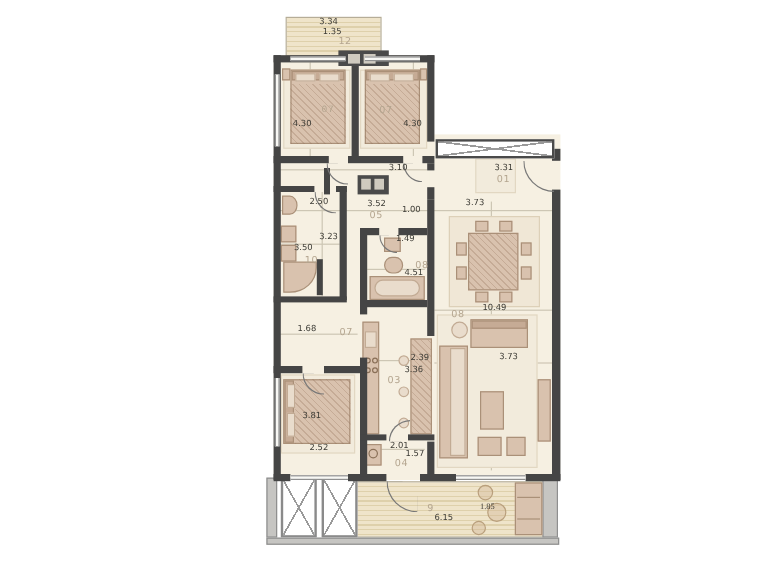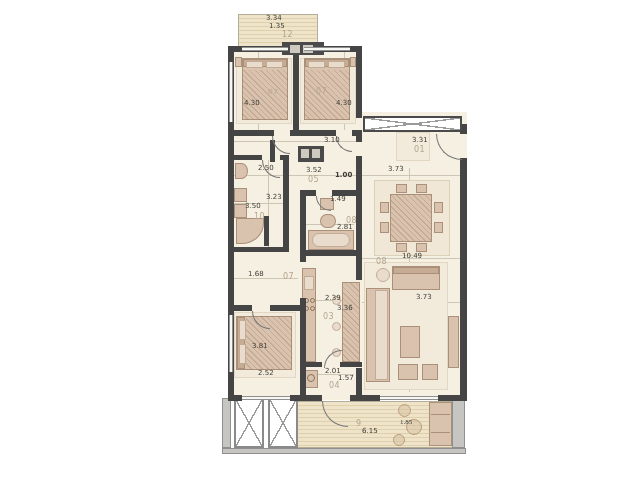--- a/index.html
+++ b/index.html
@@ -212,38 +212,38 @@
   <span class="abs dim" style="left:336px;top:100px;">4.30</span>
   <span class="abs dim" style="left:258px;top:137px;margin-top:28px;">2.50</span>
   <span class="abs dim" style="left:324px;top:137px;">3.10</span>
 
   <span class="abs dim" style="left:412px;top:137px;">3.31</span>
   <span class="abs rnum" style="left:414px;top:146px;">01</span>
   <span class="abs dim" style="left:388px;top:166px;">3.73</span>
 
   <span class="abs dim" style="left:306px;top:167px;">3.52</span>
   <span class="abs rnum" style="left:308px;top:176px;">05</span>
-  <span class="abs dim" style="left:335px;top:172px;font-weight:bold;">1.00</span>
+  <span class="abs dim" style="left:335px;top:172px;">1.00</span>
 
   <span class="abs dim" style="left:266px;top:194px;">3.23</span>
   <span class="abs dim" style="left:245px;top:203px;">3.50</span>
   <span class="abs rnum" style="left:254px;top:213px;">10</span>
 
   <span class="abs dim" style="left:330px;top:196px;">1.49</span>
   <span class="abs rnum" style="left:346px;top:217px;">08</span>
-  <span class="abs dim" style="left:337px;top:224px;">2.81</span>
+  <span class="abs dim" style="left:337px;top:224px;">4.51</span>
 
   <span class="abs dim" style="left:248px;top:271px;">1.68</span>
   <span class="abs rnum" style="left:283px;top:273px;">07</span>
 
   <span class="abs dim" style="left:402px;top:253px;">10.49</span>
   <span class="abs rnum" style="left:376px;top:258px;">08</span>
   <span class="abs dim" style="left:416px;top:294px;">3.73</span>
 
-  <span class="abs dim" style="left:325px;top:295px;text-align:right;">2.39</span>
+  <span class="abs dim" style="left:342px;top:295px;text-align:right;">2.39</span>
   <span class="abs dim" style="left:337px;top:305px;">3.36</span>
   <span class="abs rnum" style="left:323px;top:313px;">03</span>
 
   <span class="abs dim" style="left:252px;top:343px;">3.81</span>
   <span class="abs dim" style="left:258px;top:370px;">2.52</span>
 
   <span class="abs dim" style="left:325px;top:368px;">2.01</span>
   <span class="abs dim" style="left:338px;top:375px;">1.57</span>
   <span class="abs rnum" style="left:329px;top:382px;">04</span>
 

